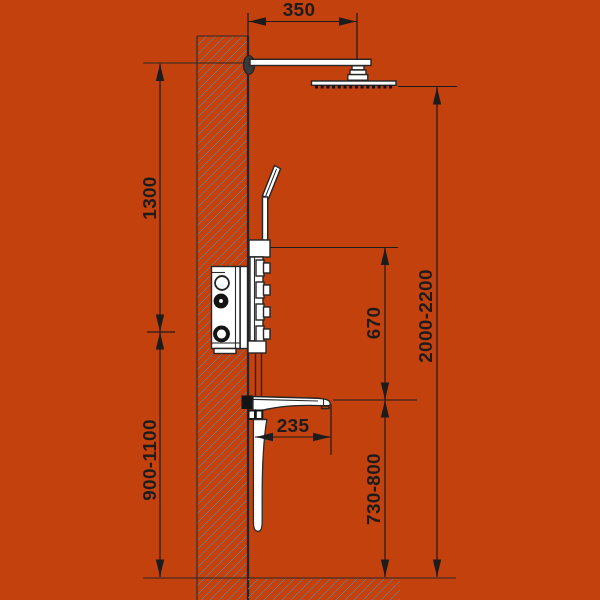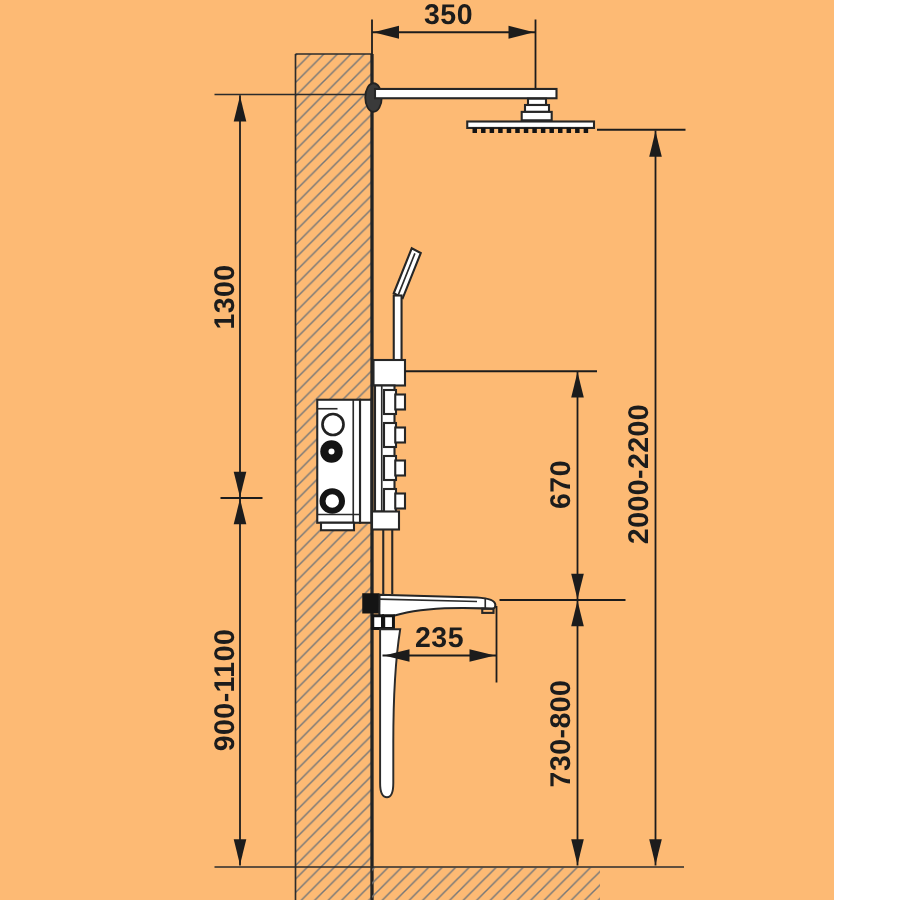--- a/index.html
+++ b/index.html
@@ -1,16 +1,16 @@
 <!DOCTYPE html>
 <html><head>
 <meta charset="utf-8">
 <style>
   html,body{margin:0;padding:0;background:#ffffff;}
-  .canvas{position:relative;width:556px;height:600px;background:#fdba74;overflow:hidden;
+  .canvas{position:relative;width:600px;height:600px;background:#c2410c;overflow:hidden;
           font-family:"Liberation Sans", sans-serif;}
   svg{display:block;}
   text.dim{font-family:"Liberation Sans", sans-serif;font-weight:bold;font-size:19px;fill:#1c1c1c;letter-spacing:0.3px;}
   .thin{stroke:#2b2b2b;stroke-width:1.1;fill:none;}
   .fix{stroke:#262626;stroke-width:1.4;fill:#ffffff;}
   .fixn{stroke:#262626;stroke-width:1.4;fill:none;}
   .dimline{stroke:#1c1c1c;stroke-width:1.2;fill:none;}
   .arrow{fill:#1c1c1c;stroke:none;}
 </style>
 </head>

